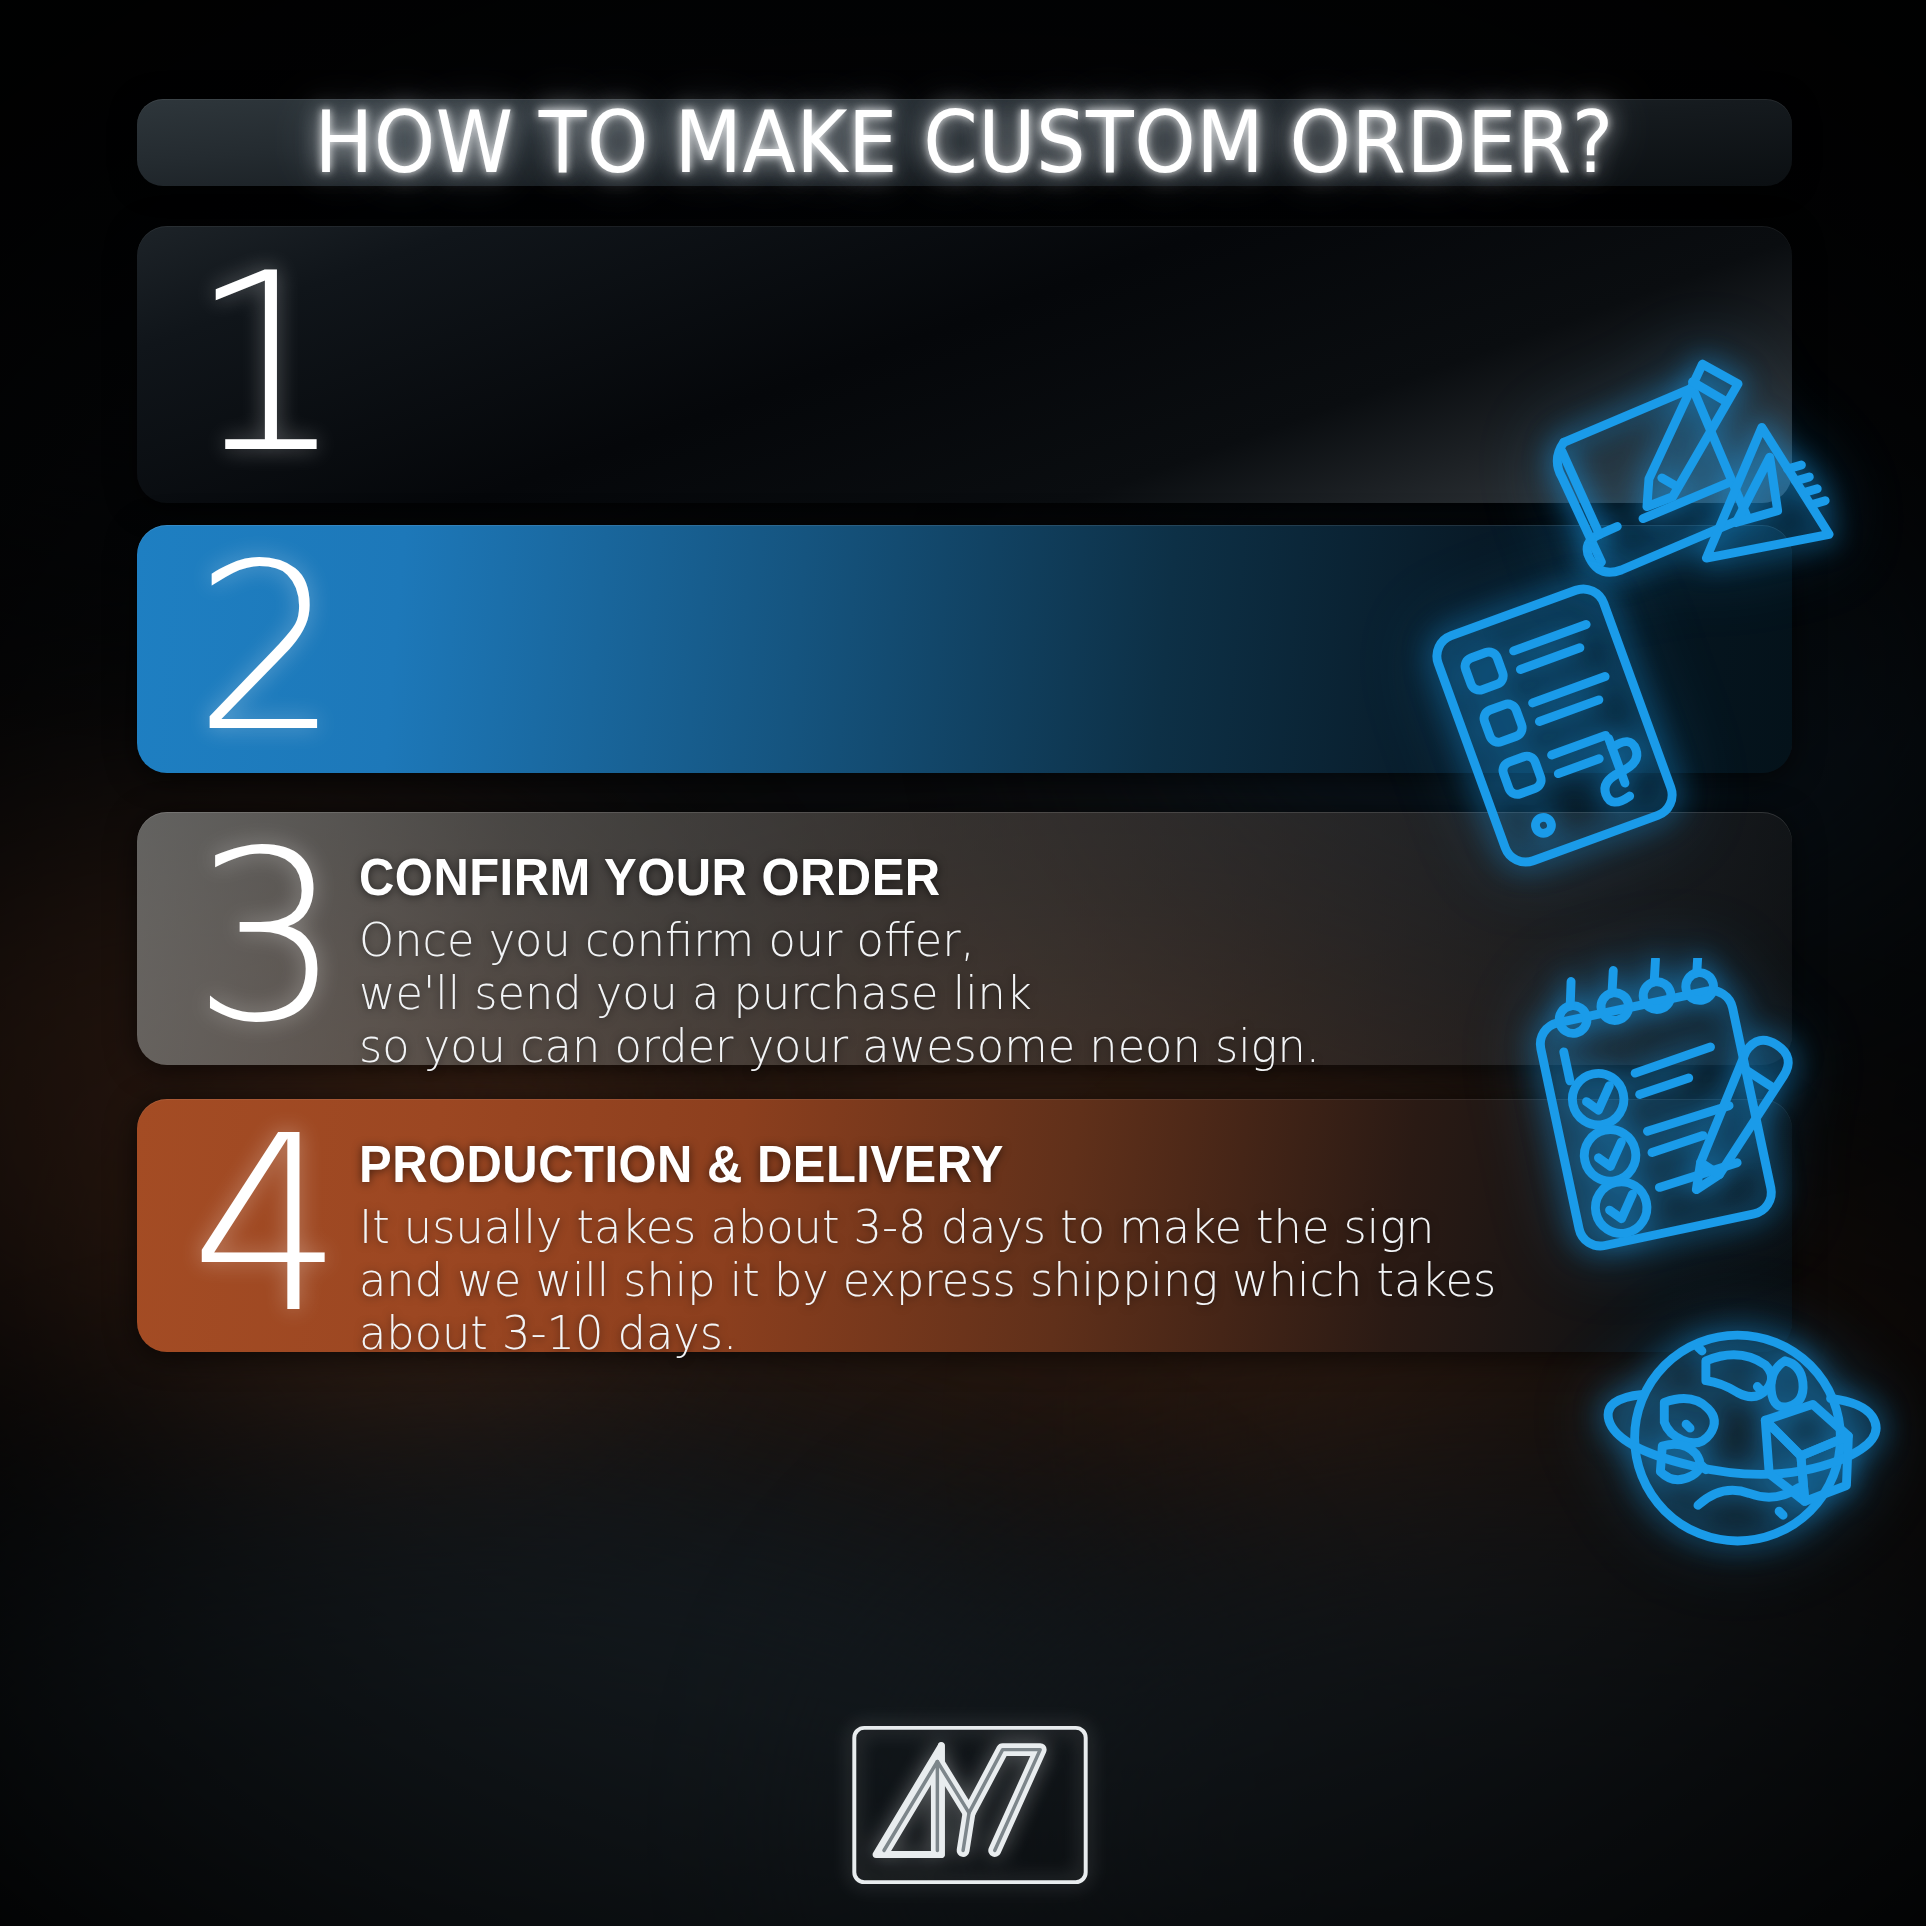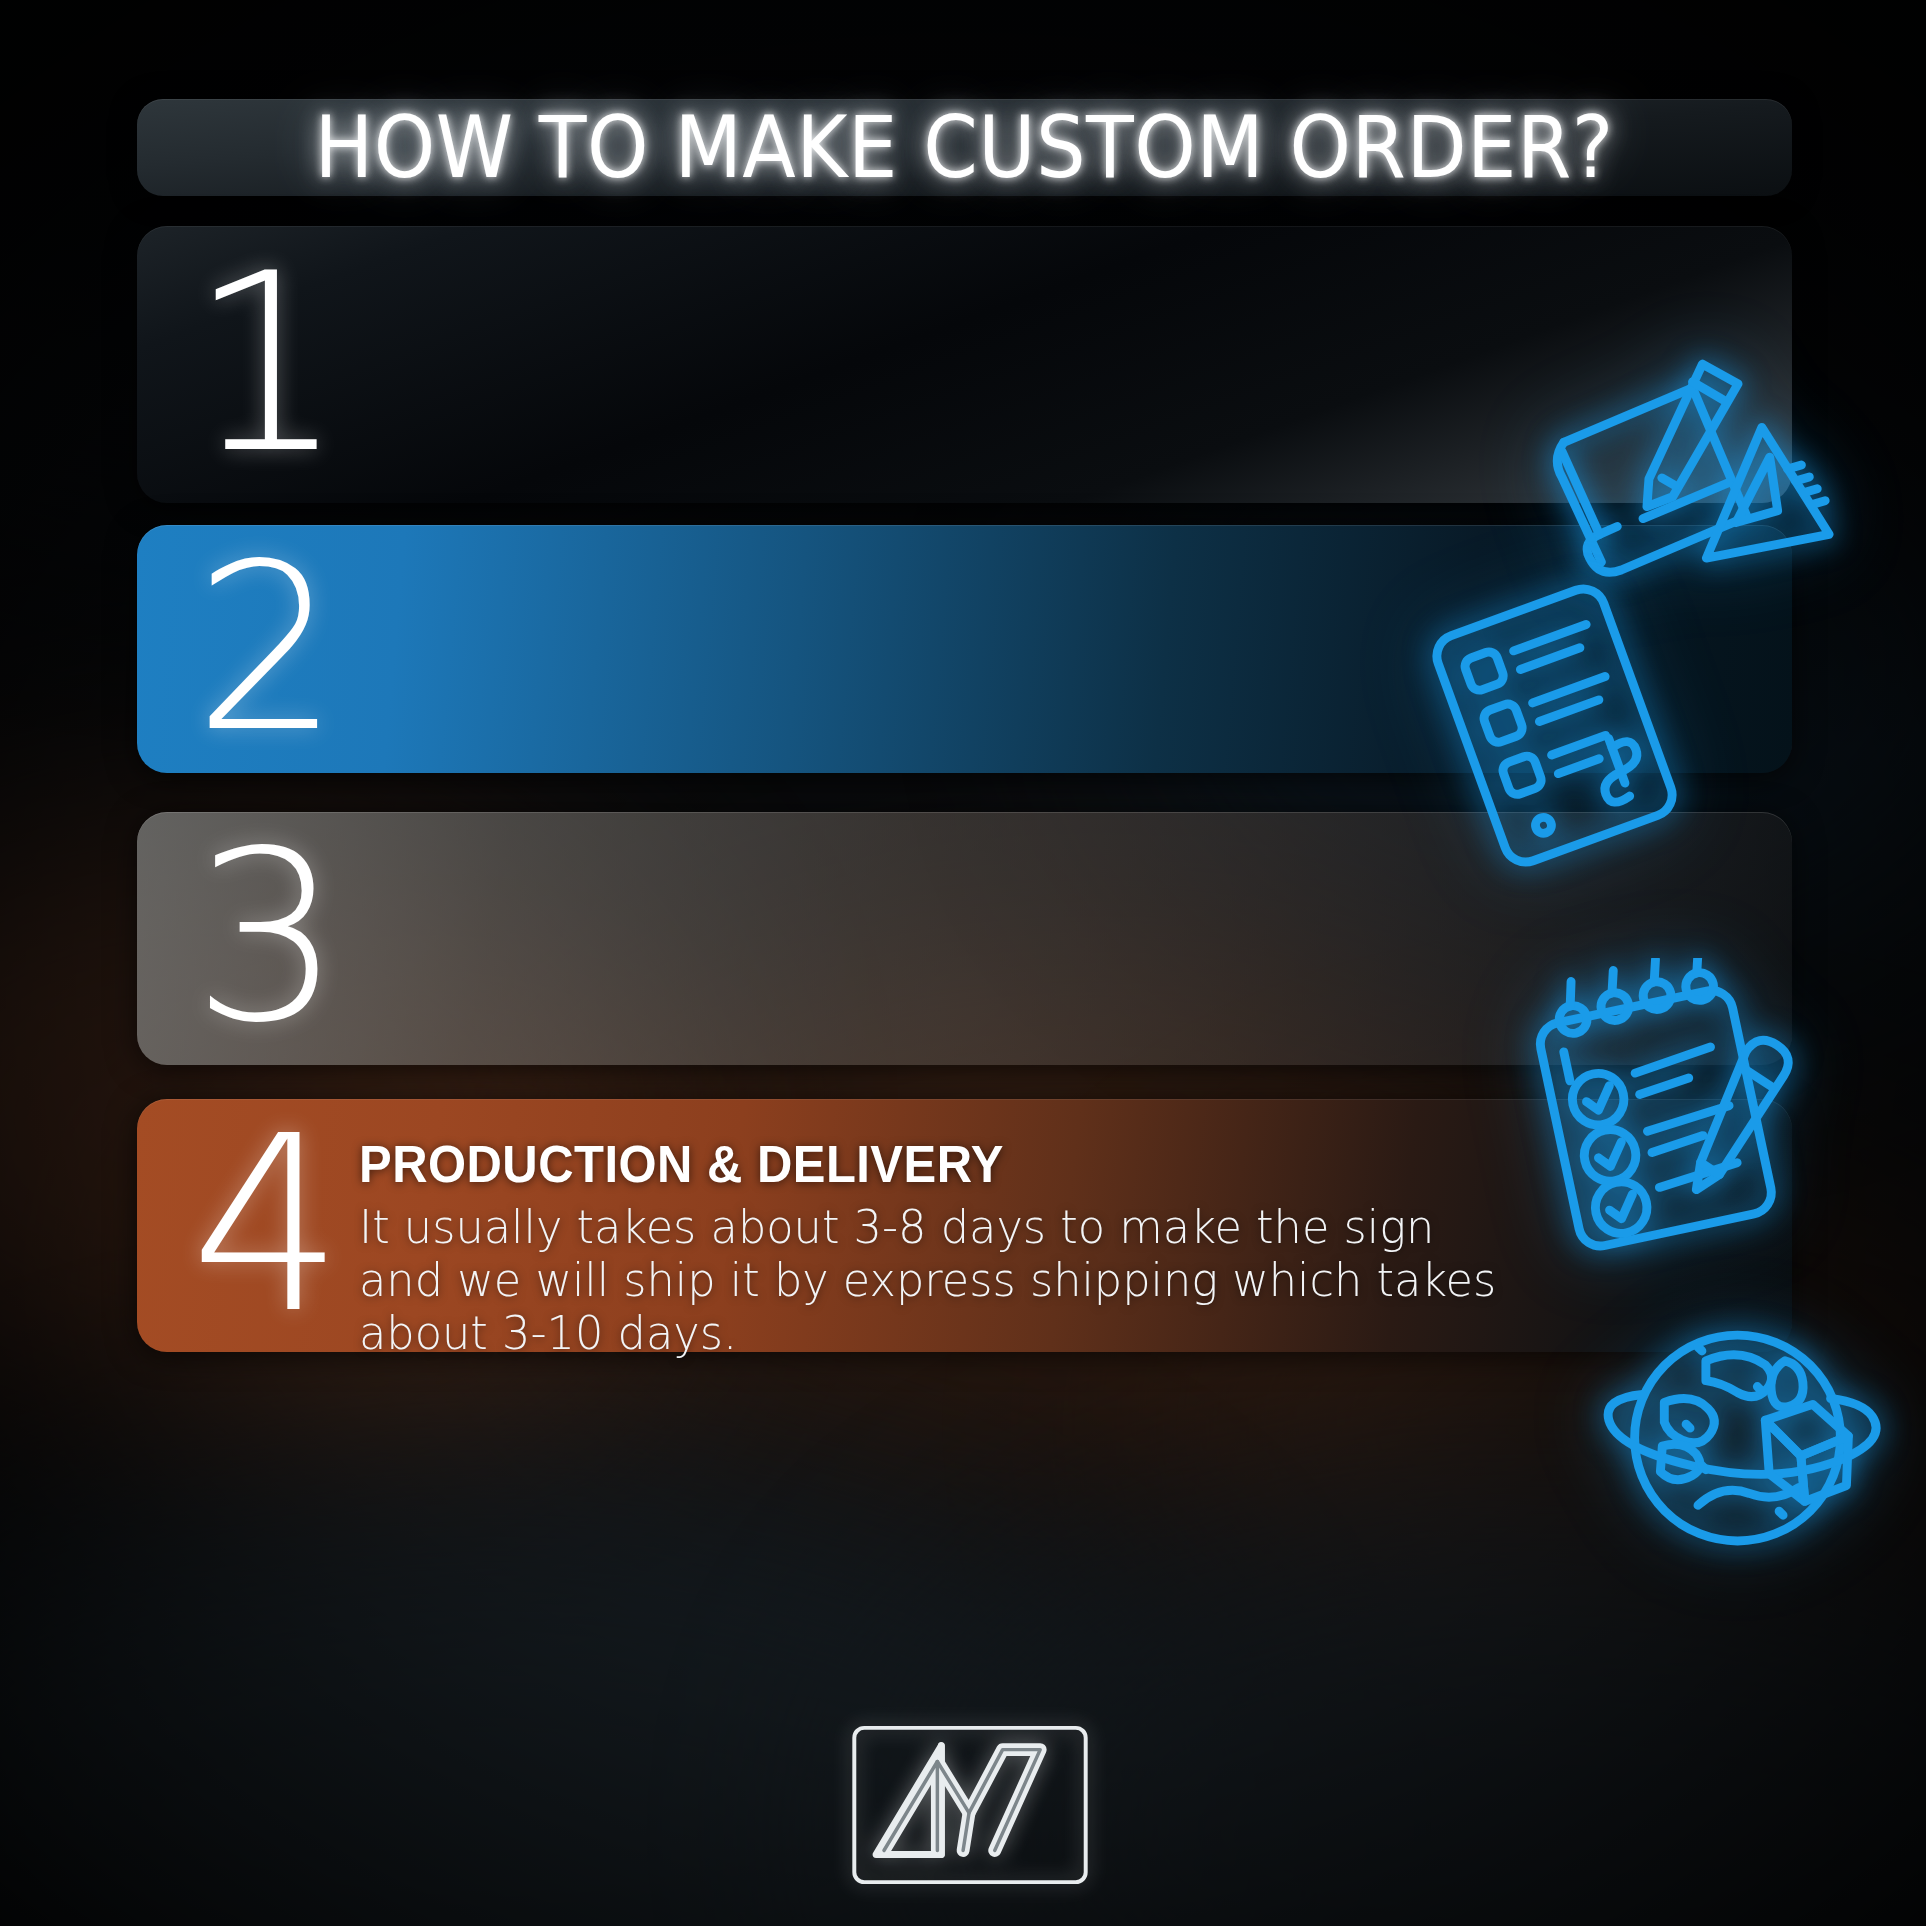--- a/index.html
+++ b/index.html
@@ -20,21 +20,21 @@
   .bg .b6{left:-297px;top:-198px;width:1188px;height:693px;background:#10161c;opacity:.9;}
   .bg .b7{left:1139px;top:376px;width:891px;height:594px;background:#0d1d2a;opacity:.8;}
   .bg .b8{left:178px;top:1109px;width:495px;height:337px;background:#8d4a24;opacity:.45;}
   .bg .vignette{position:absolute;inset:0;
     background:radial-gradient(ellipse 75% 65% at 50% 52%, rgba(0,0,0,0) 0%, rgba(0,0,0,.55) 62%, rgba(0,0,0,.92) 100%);}
   .bg .topdark{position:absolute;left:0;top:0;right:0;height:752px;
     background:linear-gradient(180deg,#05070a 0%,rgba(5,7,10,.92) 30%,rgba(5,7,10,.5) 70%,rgba(5,7,10,0) 100%);}
 
   
   .header{
-    position:absolute;left:137px;top:99px;width:1655px;height:97px;border-radius:26px;
+    position:absolute;left:137px;top:99px;width:1655px;height:87px;border-radius:26px;
     background:linear-gradient(175deg,#2e363b 0%,#242b30 28%,#151a1e 62%,#0b0f12 100%);
     box-shadow:0 2px 26px rgba(0,0,0,.75), inset 0 1px 0 rgba(255,255,255,.07);
     display:flex;align-items:center;justify-content:center;
   }
   .header h1{
     margin:0;color:#fff;font-size:85px;font-weight:400;letter-spacing:0.5px;
     font-family:"DejaVu Sans", sans-serif;
     transform:scaleX(.92);
     text-shadow:0 0 26px rgba(255,255,255,.75),0 0 55px rgba(190,215,235,.45),0 0 9px rgba(255,255,255,.9);
     white-space:nowrap;
@@ -136,20 +136,26 @@
     <div class="surface"></div>
     <div class="inner">
       <div class="num">2</div>
     </div>
   </div>
 
   <div class="card" id="card3">
     <div class="surface"></div>
     <div class="inner">
       <div class="num">3</div>
+      <div class="body">
+        <div class="ttl">CONFIRM YOUR ORDER</div>
+        <div class="desc">Once you confirm our offer,
+we'll send you a purchase link
+so you can order your awesome neon sign.</div>
+      </div>
     </div>
   </div>
 
   <div class="card" id="card4">
     <div class="surface"></div>
     <div class="inner">
       <div class="num">4</div>
       <div class="body">
         <div class="ttl">PRODUCTION &amp; DELIVERY</div>
         <div class="desc">It usually takes about 3-8 days to make the sign

